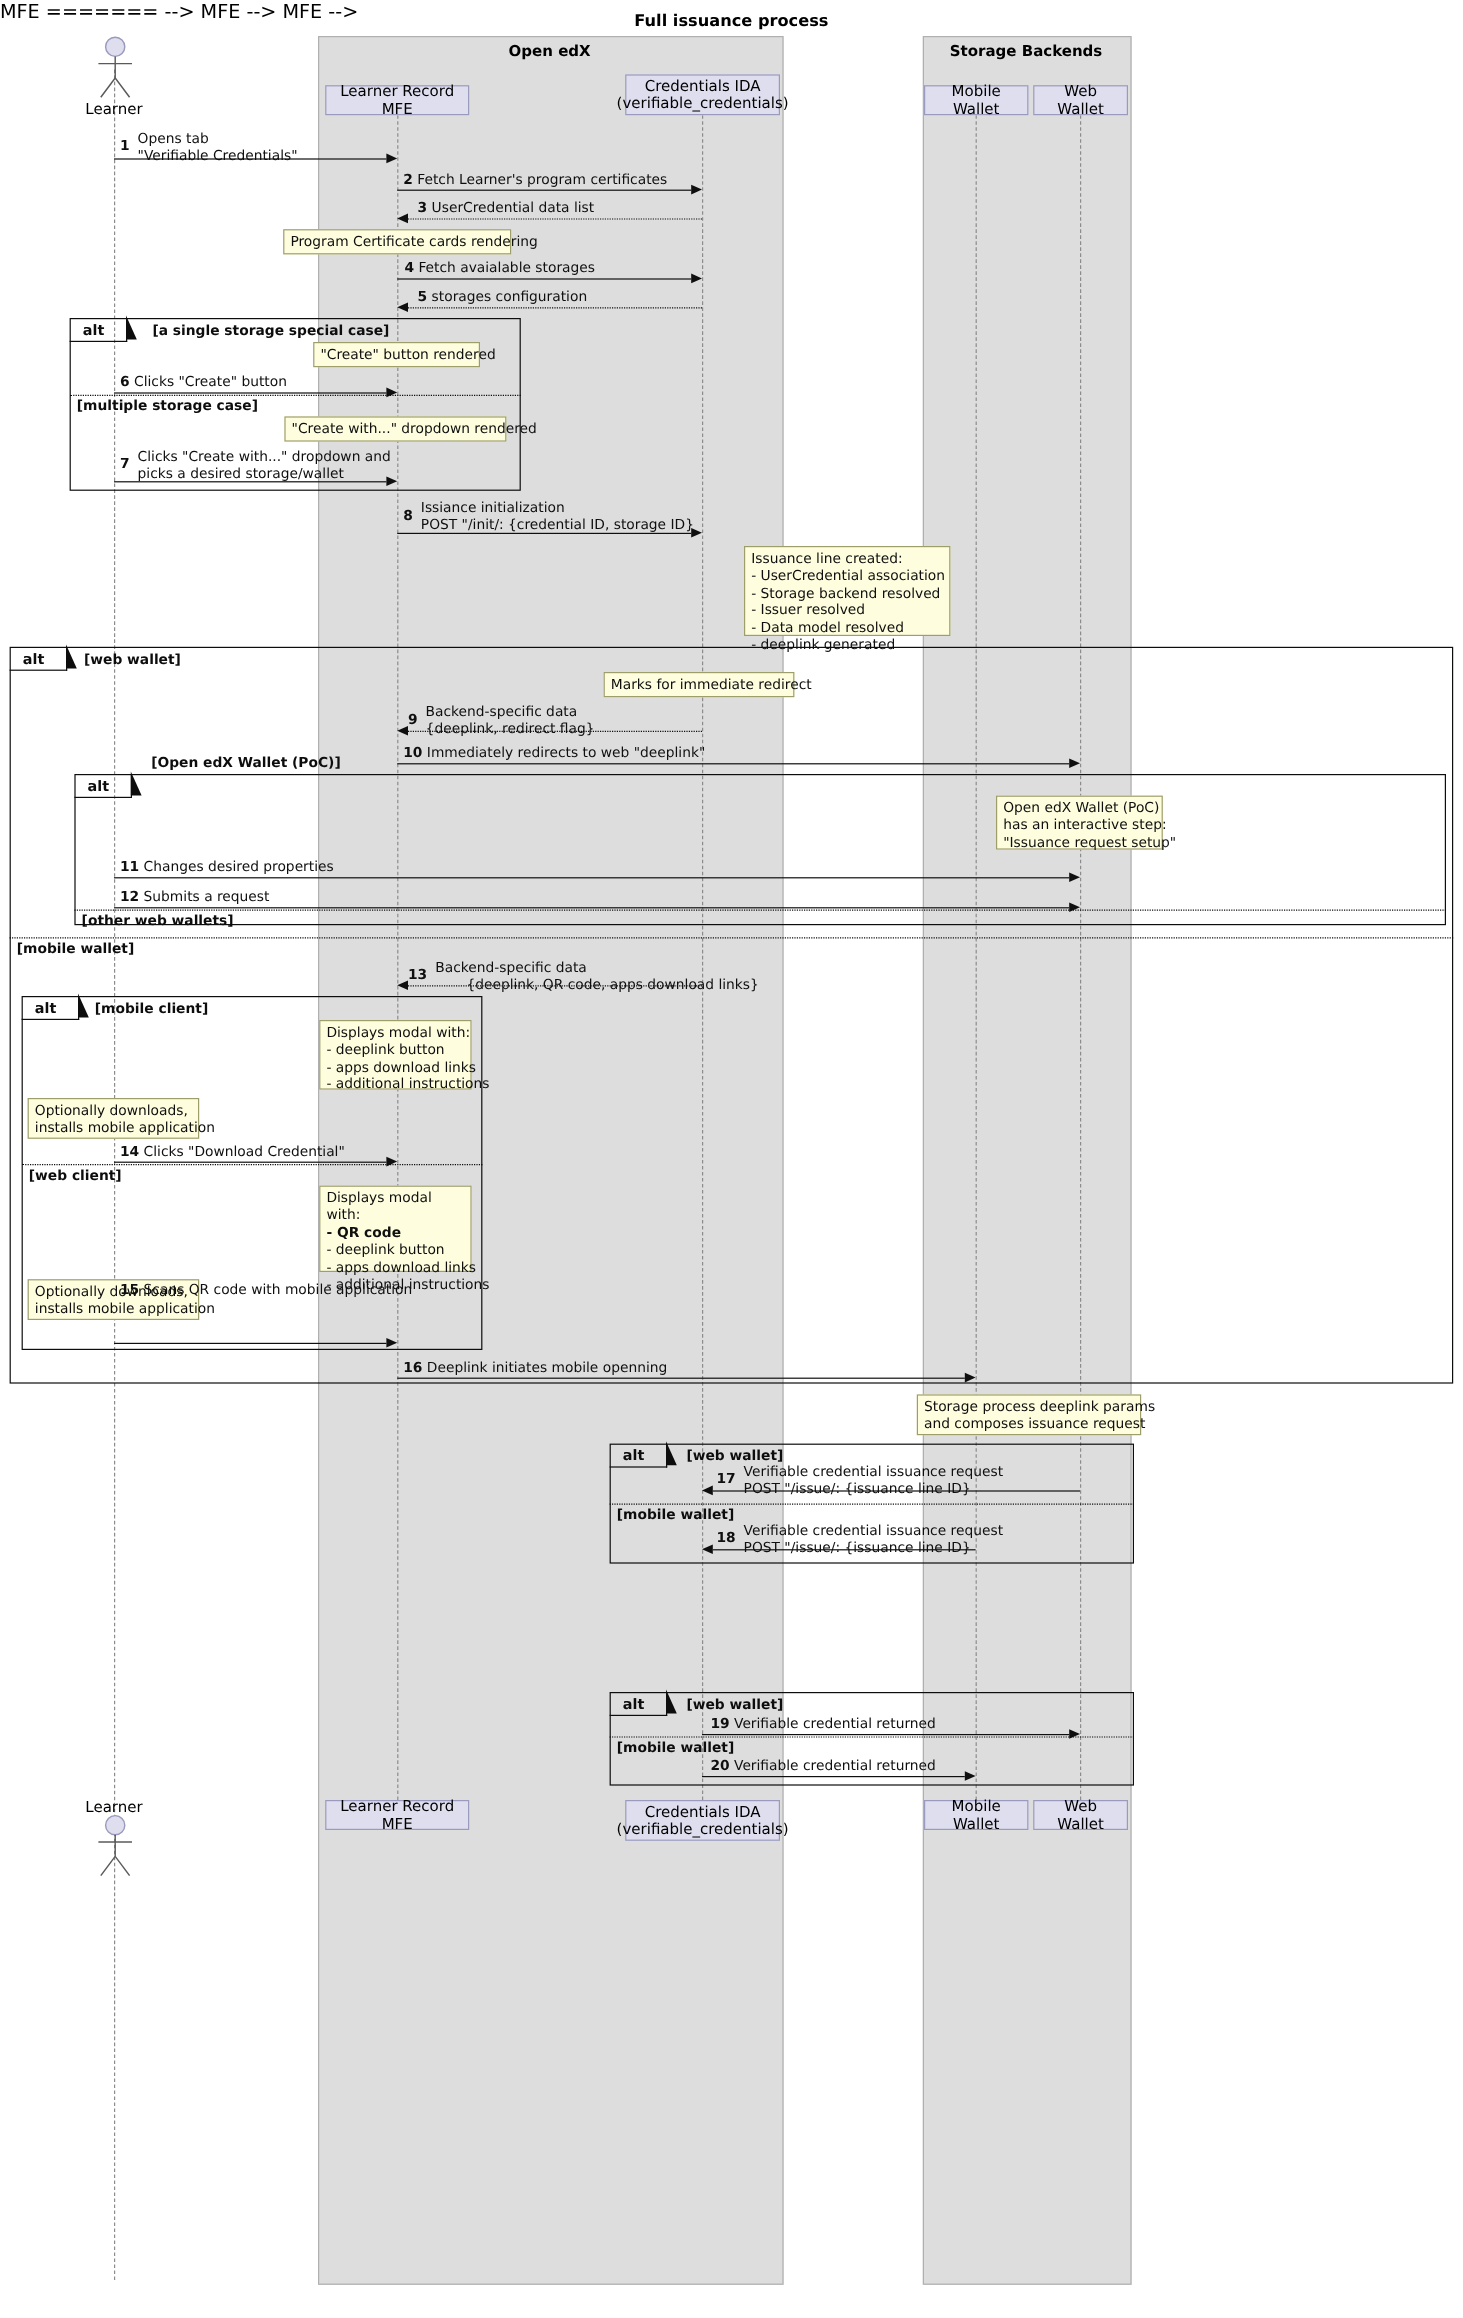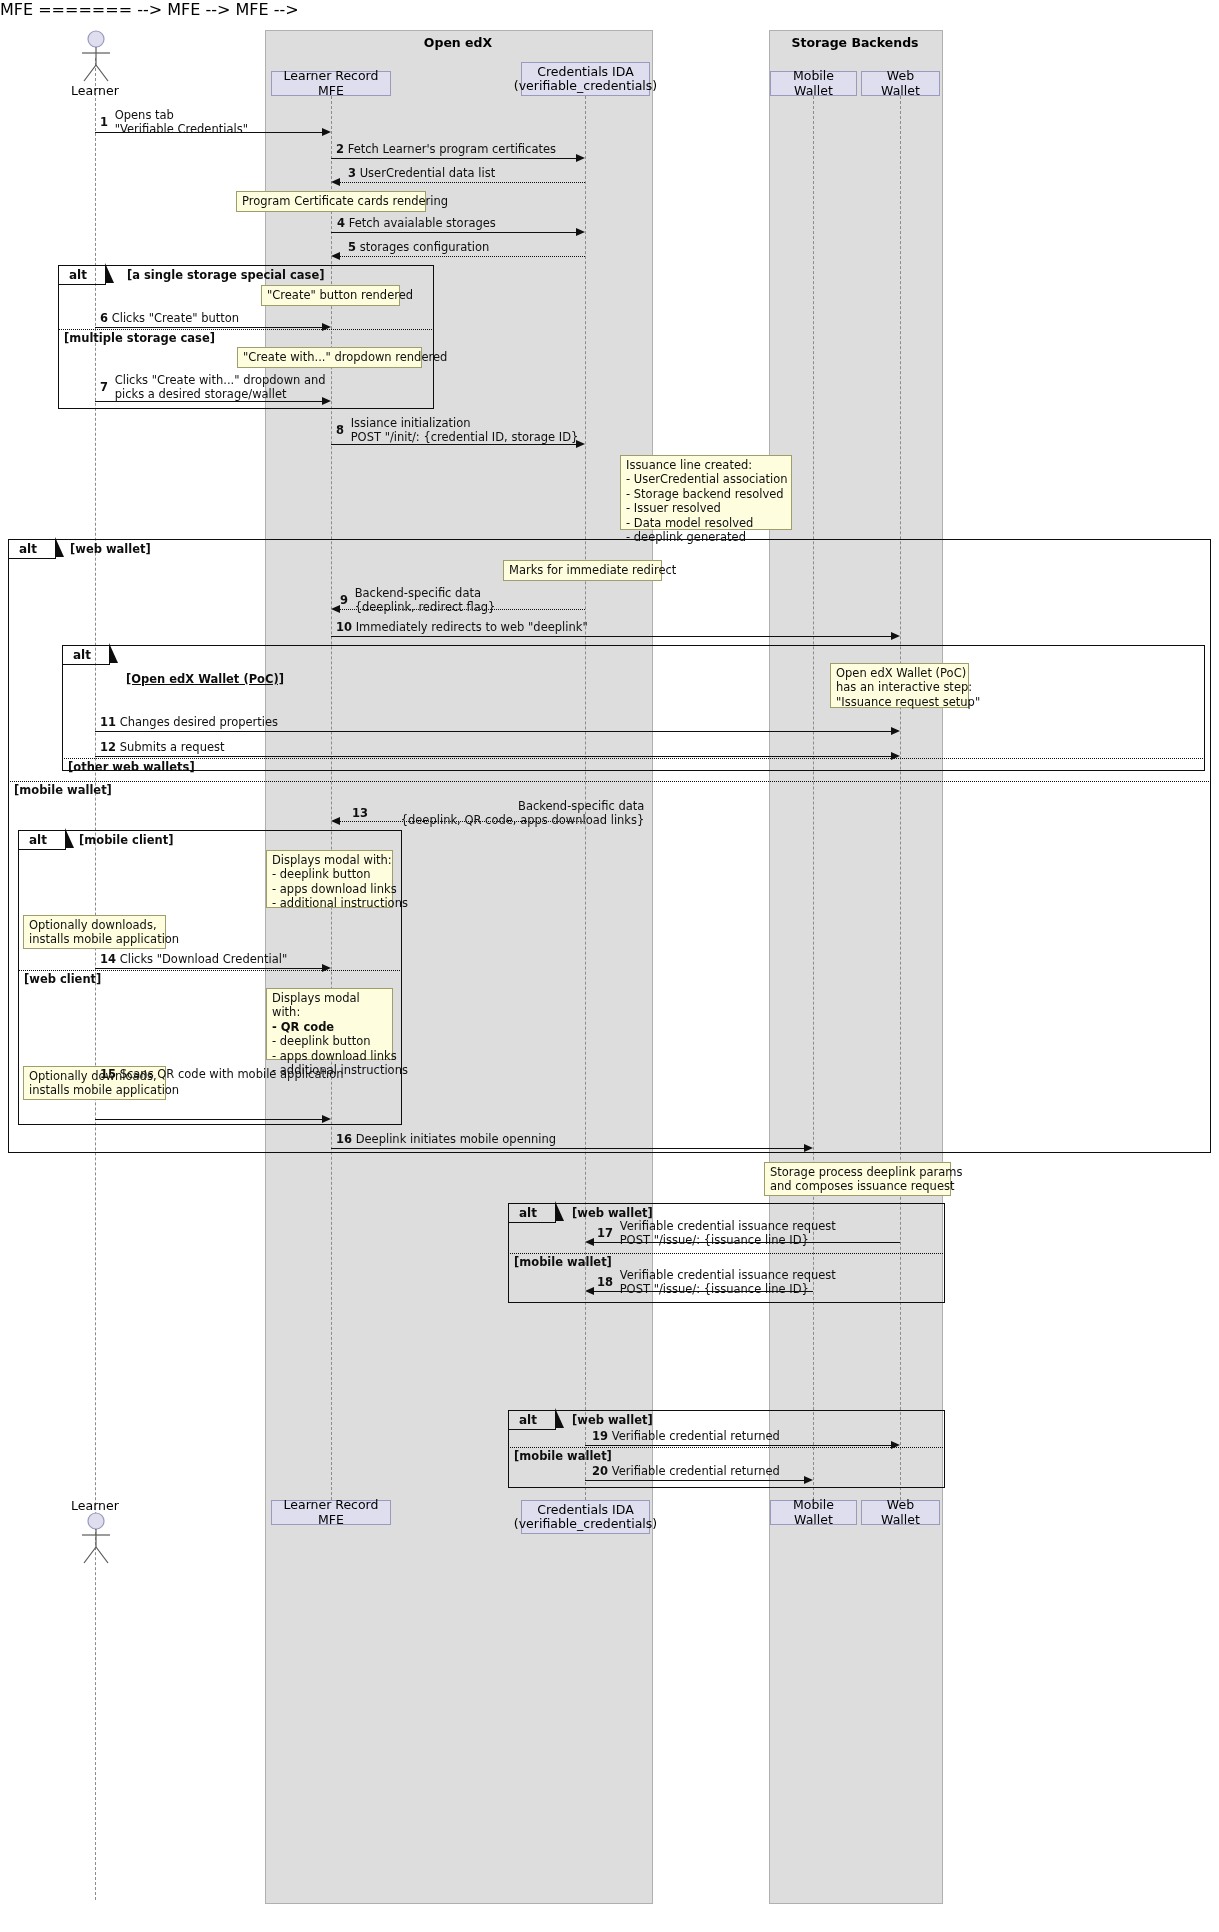--- a/index.html
+++ b/index.html
@@ -36,20 +36,21 @@
   .altcond{position:absolute;font-size:11.5px;font-weight:bold;color:#0d0d0d;white-space:nowrap;}
   .altdiv{position:absolute;height:0;border-top:1.4px dotted #0d0d0d;}
   .title{position:absolute;font-size:13.5px;font-weight:bold;color:#000;text-align:center;}
 </style>
 </head>
 <body>
 
 <div id="diagram">
 
   
+  <div class="title" style="left:0;top:10px;width:1219px;">Full issuance process</div>
 
   
   <div class="groupbox" style="left:265px;top:30px;width:386px;height:1872px;"></div>
   <div class="grouptitle" style="left:265px;top:35px;width:386px;">Open edX</div>
 
   <div class="groupbox" style="left:769px;top:30px;width:172px;height:1872px;"></div>
   <div class="grouptitle" style="left:769px;top:35px;width:172px;">Storage Backends</div>
 
   
   <div class="lifeline" style="left:95px;top:58px;height:1842px;"></div>
@@ -196,21 +197,21 @@
     <span class="msgnum">10</span>
     <span>Immediately redirects to web "deeplink"</span>
   </div>
   <div class="arrowline" style="left:331px;top:636px;width:560px;"></div>
   <div class="ahead right" style="left:891px;top:631.5px;"></div>
 
   
   <div class="altframe" style="left:62px;top:645px;width:1143px;height:126px;"></div>
   <div class="altlabelbox" style="left:62px;top:645px;width:48px;"></div>
   <div class="altkw" style="left:73px;top:648px;">alt</div>
-  <div class="altcond" style="left:126px;top:672px;text-decoration:underline;">[Open edX Wallet (PoC)]</div>
+  <div class="altcond" style="left:126px;top:628px;">[Open edX Wallet (PoC)]</div>
 
   <div class="note" style="left:830px;top:663px;width:139px;height:45px;">Open edX Wallet (PoC)
 has an interactive step:
 "Issuance request setup"</div>
 
   
   <div class="msglabel" style="left:100px;top:715px;">
     <span class="msgnum">11</span>
     <span>Changes desired properties</span>
   </div>
@@ -226,21 +227,21 @@
   <div class="ahead right" style="left:891px;top:751.5px;"></div>
 
   <div class="altdiv" style="left:62px;top:758px;width:1143px;"></div>
   <div class="altcond" style="left:68px;top:760px;text-align:center;">[other web wallets]</div>
 
   
   <div class="altdiv" style="left:8px;top:781px;width:1203px;"></div>
   <div class="altcond" style="left:14px;top:783px;">[mobile wallet]</div>
 
    MFE --&gt;
-  <div class="msglabel" style="left:352px;top:799px;text-align:right;">
+  <div class="msglabel" style="left:340px;top:799px;">
     <span class="msgnum">13</span>
     <span style="display:inline-block;vertical-align:middle;margin-left:3px;">
       <span style="display:block;">Backend-specific data</span>
       <span style="display:block;margin-left:26px;">{deeplink, QR code, apps download links}</span>
     </span>
   </div>
   <div class="arrowline dotted" style="left:340px;top:821px;width:245px;"></div>
   <div class="ahead left" style="left:331px;top:816.5px;"></div>
 
   

